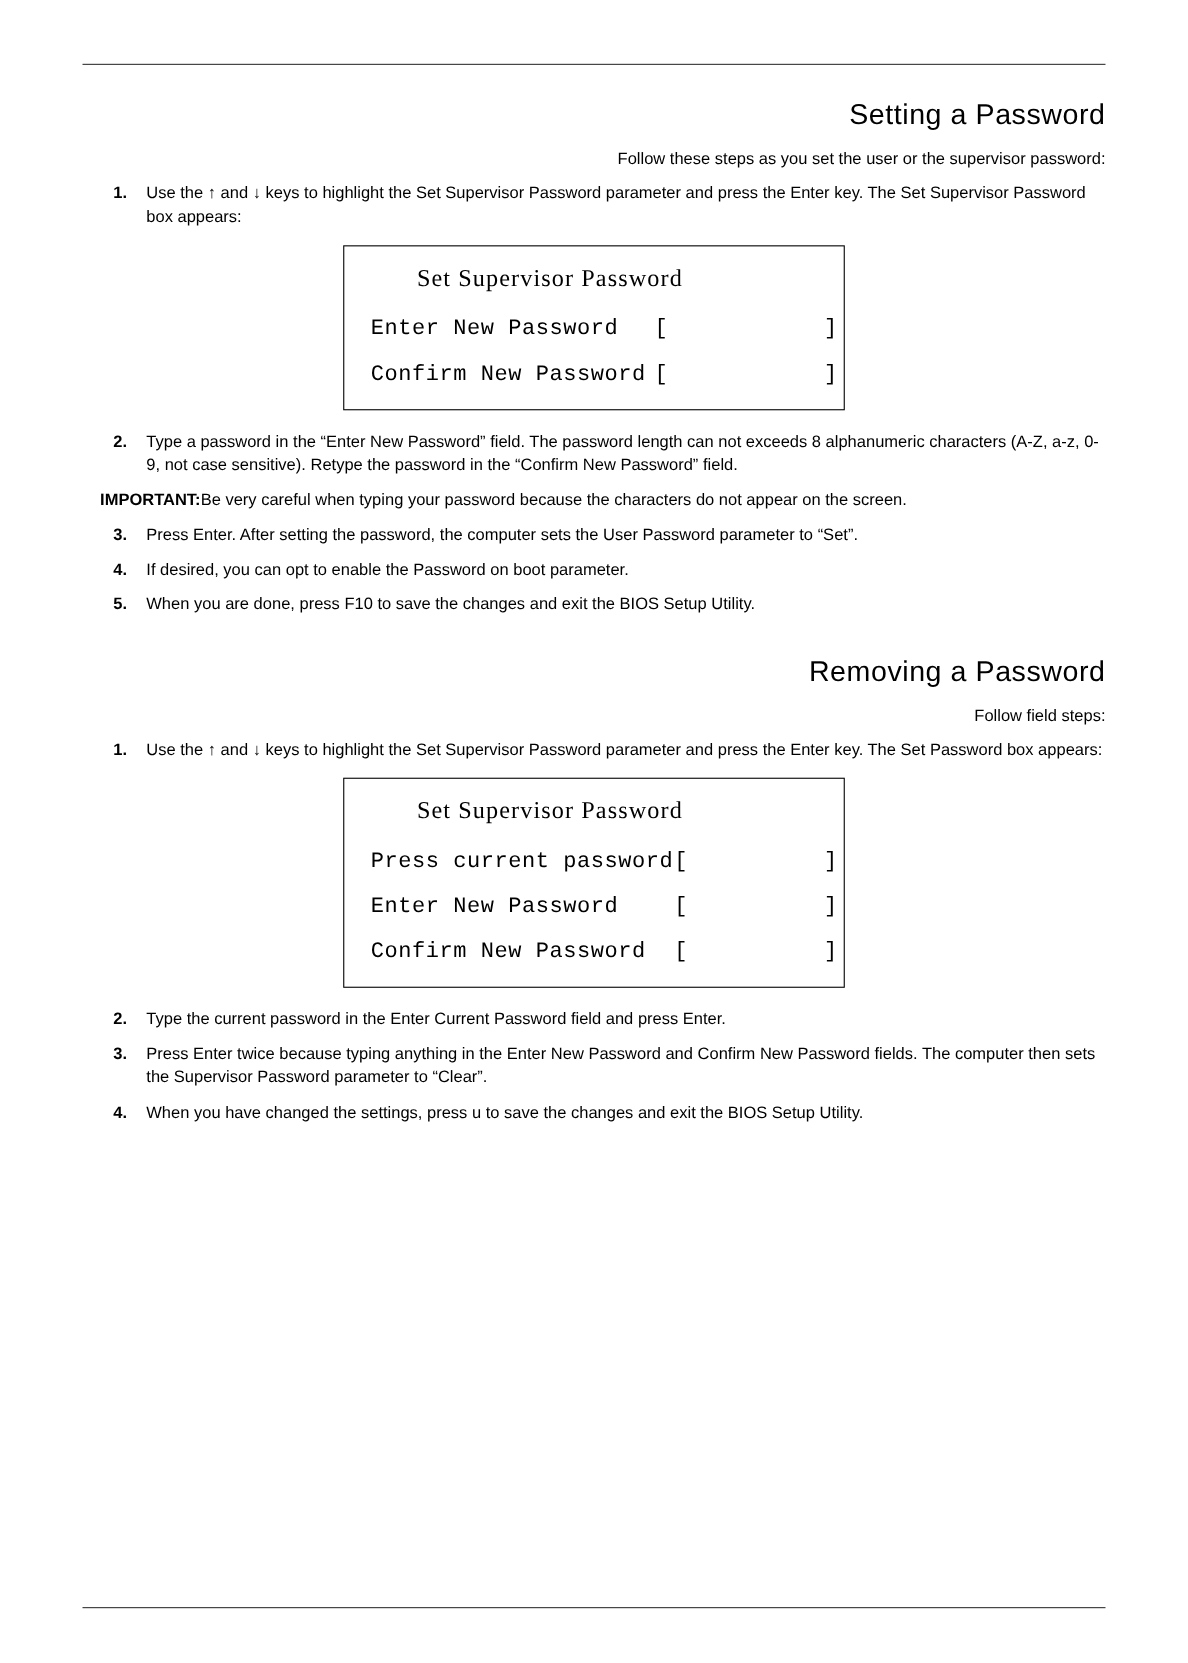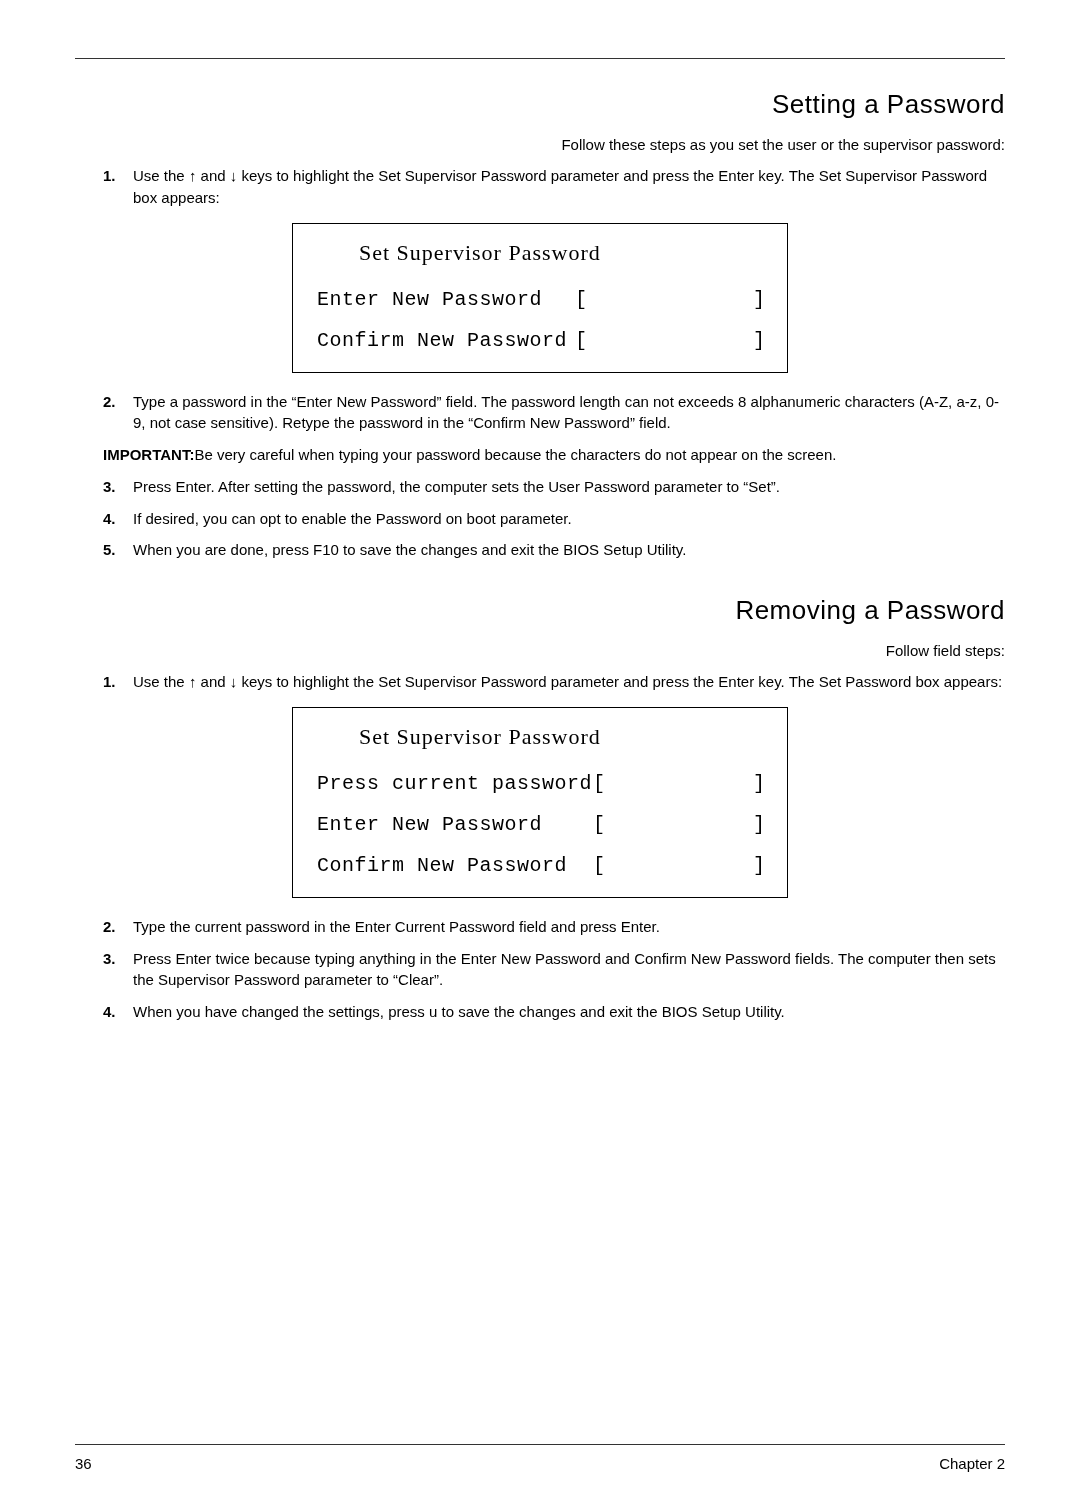--- a/index.html
+++ b/index.html
@@ -51,32 +51,32 @@
       flex-shrink: 0;
     }
     ol.steps > li .content {
       flex: 1;
     }
     .bold {
       font-weight: normal;
     }
     .important-line {
       font-size: 15px;
-      margin-left: 28px;
+      margin-left: 16px;
       margin-bottom: 10px;
       line-height: 1.45;
     }
     .important-label {
       font-weight: bold;
     }
     .dialog-box {
       border: 1.5px solid #000;
-      width: 496px;
+      width: 456px;
       margin: 14px auto 18px auto;
-      padding: 16px 22px 16px 24px;
+      padding: 16px 6px 16px 24px;
       font-family: Georgia, 'Times New Roman', serif;
     }
     .dialog-title {
       font-size: 22px;
       letter-spacing: 1px;
       margin-bottom: 22px;
       margin-left: 42px;
     }
     .dialog-row {
       display: flex;
@@ -237,17 +237,13 @@
     </span>
   </li>
   <li>
     <span class="num">4.</span>
     <span class="content">When you have changed the settings, press u to save the changes and exit the BIOS Setup Utility.</span>
   </li>
 </ol>
 
 <div class="footer">
   <div class="footer-rule"></div>
-  <div class="footer-row">
-    <span>36</span>
-    <span>Chapter 2</span>
-  </div>
 </div>
 
 </body></html>

